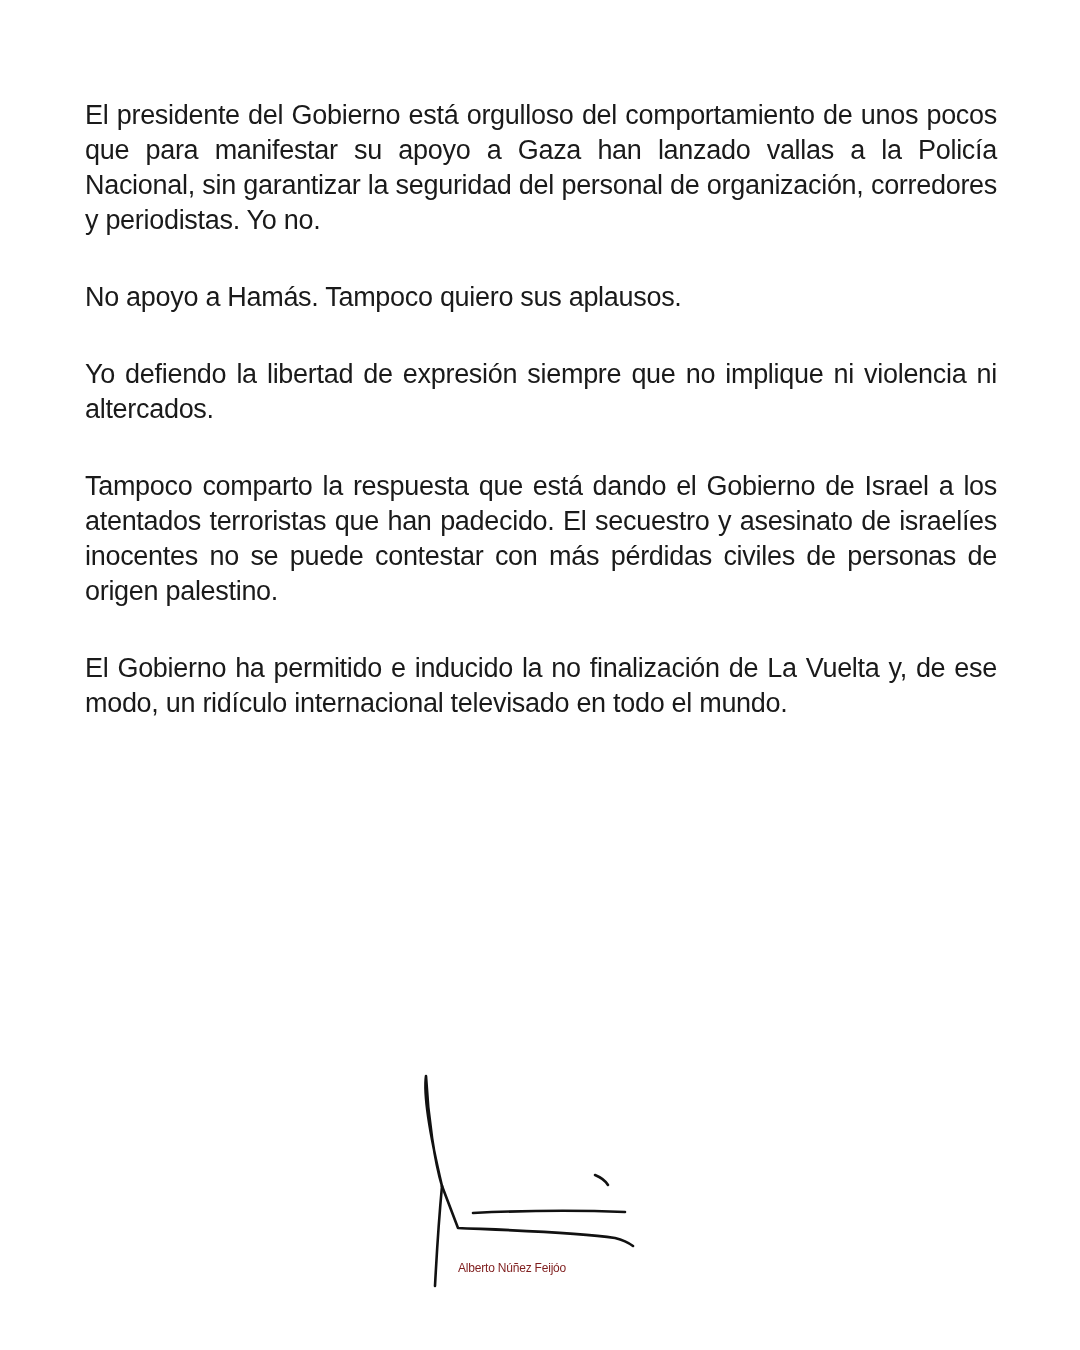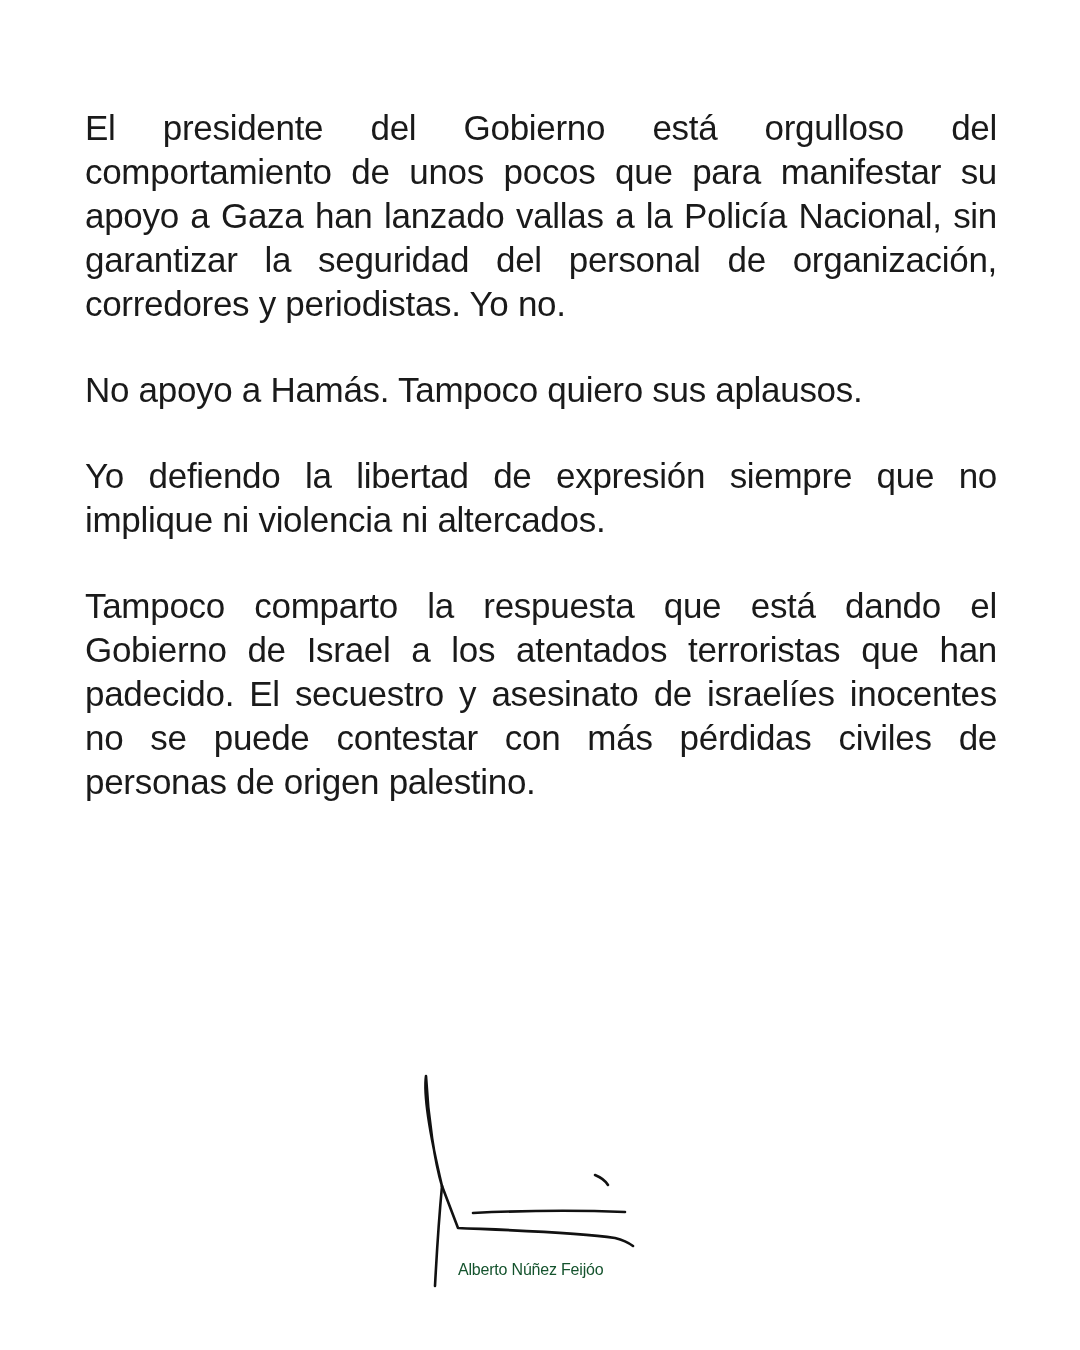--- a/index.html
+++ b/index.html
@@ -12,52 +12,53 @@
       font-family: "Liberation Sans", sans-serif;
       color: #1a1a1a;
     }
     .letter {
       position: absolute;
       left: 85px;
       top: 94px;
       width: 912px;
     }
     .para {
-      font-size: 35px;
-      line-height: 44px;
+      font-size: 27px;
+      line-height: 35px;
       text-align: justify;
-      margin: 12px 0 42px 0;
+      margin: 4px 0 42px 0;
       letter-spacing: -0.3px;
     }
     .signature-block {
       position: absolute;
       left: 415px;
       top: 1068px;
       width: 240px;
       height: 225px;
     }
     .signature-block svg { position: absolute; left: 0; top: 0; }
     .sig-name {
       position: absolute;
       left: 43px;
       top: 193px;
-      font-size: 16px;
-      color: #14532d;
+      font-size: 12px;
+      color: #7f1d1d;
       white-space: nowrap;
       letter-spacing: -0.2px;
     }
   </style>
 </head>
 <body>
 
 <div class="letter">
   <p class="para">El presidente del Gobierno está orgulloso del comportamiento de unos pocos que para manifestar su apoyo a Gaza han lanzado vallas a la Policía Nacional, sin garantizar la seguridad del personal de organización, corredores y periodistas. Yo no.</p>
   <p class="para">No apoyo a Hamás. Tampoco quiero sus aplausos.</p>
   <p class="para">Yo defiendo la libertad de expresión siempre que no implique ni violencia ni altercados.</p>
   <p class="para">Tampoco comparto la respuesta que está dando el Gobierno de Israel a los atentados terroristas que han padecido. El secuestro y asesinato de israelíes inocentes no se puede contestar con más pérdidas civiles de personas de origen palestino.</p>
+  <p class="para">El Gobierno ha permitido e inducido la no finalización de La Vuelta y, de ese modo, un ridículo internacional televisado en todo el mundo.</p>
 </div>
 
 <div class="signature-block">
   <svg width="240" height="225" viewBox="0 0 240 225">
     <g fill="none" stroke="#111111" stroke-width="2.6" stroke-linecap="round" stroke-linejoin="round">
 
       <path d="M 11 8 C 8 30, 18 80, 27 118 C 20 95, 13 50, 11 8 Z"></path>
 
       <path d="M 27 118 C 24 150, 22 180, 20 218"></path>
 

